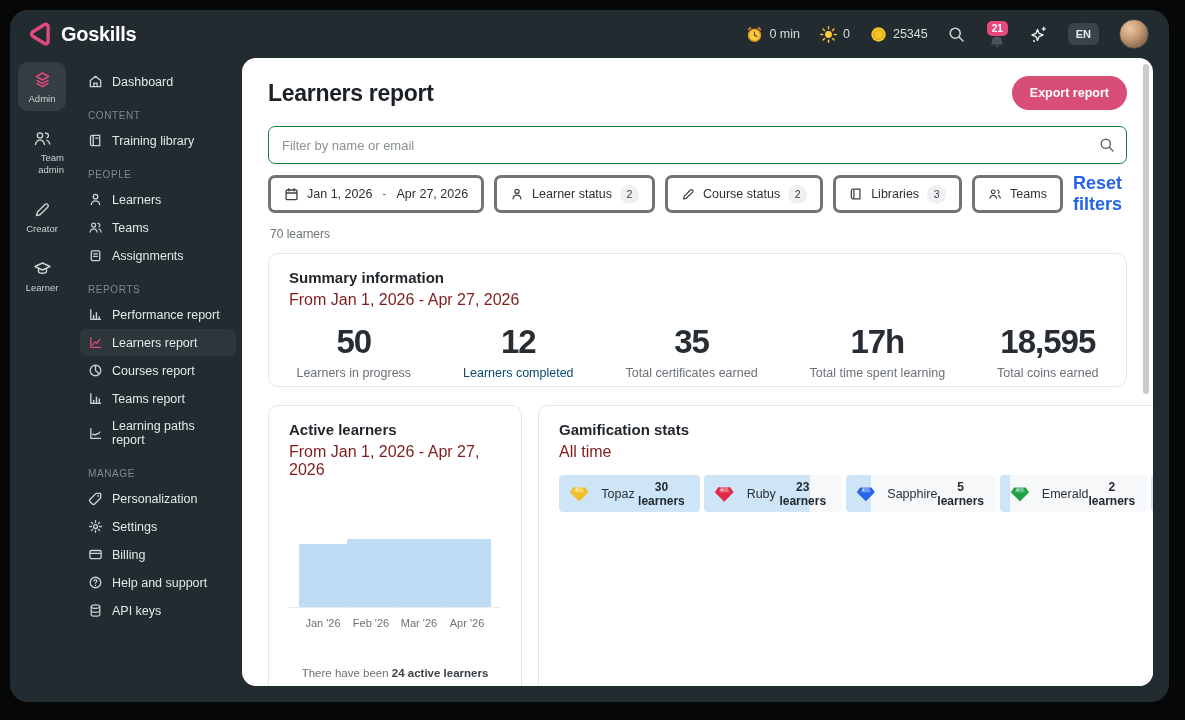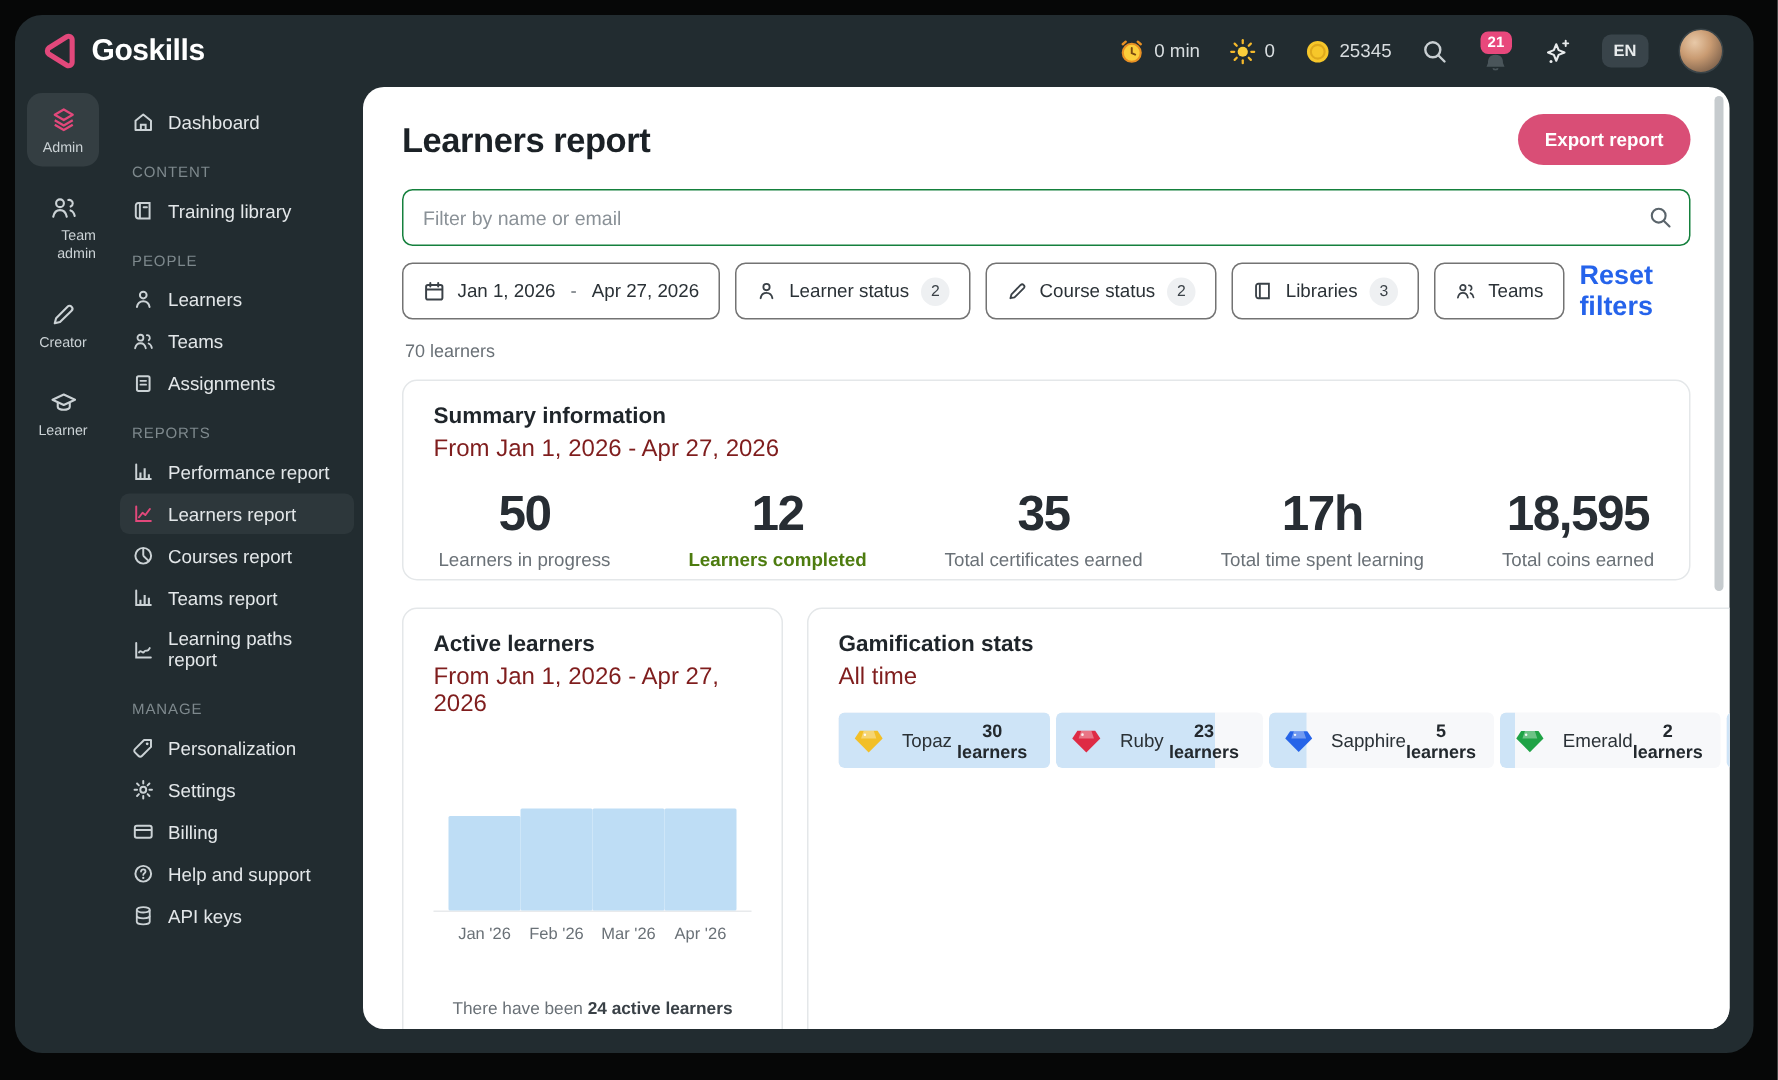--- a/index.html
+++ b/index.html
@@ -42,36 +42,36 @@
   .page-head { display:flex; align-items:center; justify-content:space-between; margin-bottom:16px; }
   .page-title { font-size:23px; font-weight:bold; color:#1B2126; letter-spacing:-0.3px; }
   .export-btn { background:#D94E76; color:#fff; border:none; font-size:12.5px; font-weight:bold; padding:10px 18px; border-radius:999px; cursor:pointer; font-family:inherit; }
 
   .search-row { position:relative; margin-bottom:9px; }
   .search-input { width:100%; height:38px; border:1px solid #15803d; border-radius:7px; font-size:13px; padding:0 36px 0 13px; color:#2A3136; font-family:inherit; outline:none; }
   .search-input::placeholder { color:#8A9197; }
   .search-ic { position:absolute; right:12px; top:11px; }
 
   .filters-row { display:flex; align-items:center; gap:10px; margin-bottom:9px; }
-  .chip { display:flex; align-items:center; gap:8px; height:38px; padding:0 13px; border:1px solid #737373; border-radius:7px; background:#fff; font-size:12.5px; color:#2A3136; cursor:pointer; white-space:nowrap; }
+  .chip { display:flex; align-items:center; gap:8px; height:38px; padding:0 13px; border:3px solid #737373; border-radius:7px; background:#fff; font-size:12.5px; color:#2A3136; cursor:pointer; white-space:nowrap; }
   .chip .cnt { background:#EEF0F2; color:#3A4147; width:19px; height:19px; border-radius:50%; display:flex; align-items:center; justify-content:center; font-size:10.5px; }
   .date-sep { color:#6A7177; padding:0 2px; }
   .reset-link { color:#2563EB; font-size:18px; font-weight:bold; cursor:pointer; }
 
   .count-line { font-size:12px; color:#6A7177; margin:12px 0 12px 2px; }
 
   .card { border:1px solid #E4E7E9; border-radius:10px; background:#fff; }
   .summary-card { padding:15px 20px 6px; margin-bottom:18px; }
   .card-title { font-size:15px; font-weight:bold; color:#1F252A; }
   .card-sub { font-size:16px; color:#7f1d1d; margin-top:5px; }
   .stats-row { display:flex; justify-content:center; gap:52px; margin-top:14px; }
   .stat { text-align:center; }
   .stat-value { font-size:33px; font-weight:bold; color:#272D33; letter-spacing:-1px; }
   .stat-label { font-size:12.5px; color:#6A7177; margin-top:5px; }
-  .stat-label.blue { color:#4d7c0f; cursor:pointer;font-weight:bold; }
+  .stat-label.blue { color:#0c4a6e; cursor:pointer; }
 
   .cards-row { display:flex; gap:16px; }
   .cards-row .card { flex:1; height:298px; padding:15px 20px; display:flex; flex-direction:column; }
 
   
   .chart-plot { margin-top:auto; height:150px; display:flex; align-items:flex-end; justify-content:space-around; border-bottom:1px solid #E8EAEC; padding:0 10px; }
   .bar { width:48px; border-radius:1px; }
   .bar-labels { display:flex; justify-content:space-around; padding:0 10px; margin-top:9px; }
   .bar-label { width:48px; text-align:center; font-size:11px; color:#6A7177; }
   .chart-caption { text-align:center; font-size:11.5px; color:#6A7177; margin-top:38px; margin-bottom:8px; }

